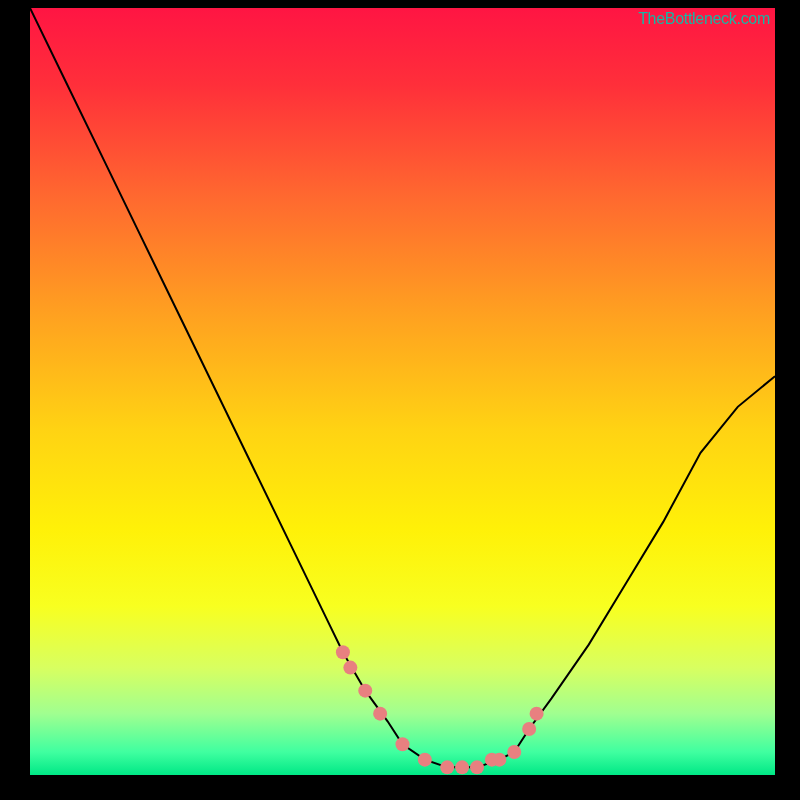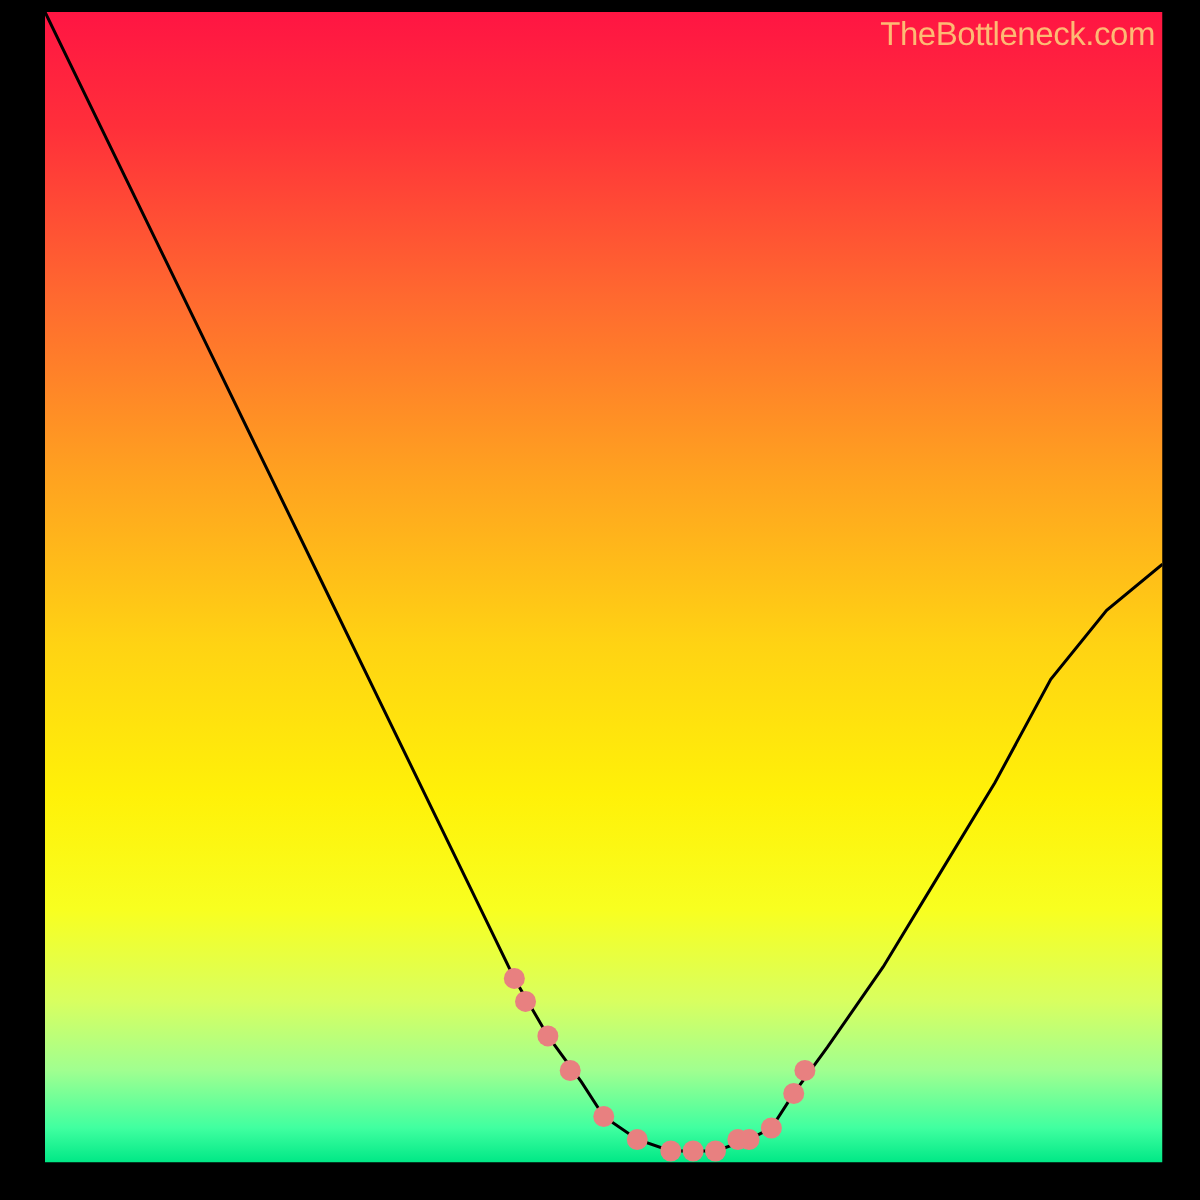--- a/index.html
+++ b/index.html
@@ -21,22 +21,22 @@
     position: absolute;
     left: 30px;
     top: 8px;
     width: 745px;
     height: 767px;
   }
   .watermark {
     position: absolute;
     top: 10px;
     right: 30px;
-    color: #fdba74;
-    font-size: 22px;
+    color: #14b8a6;
+    font-size: 16px;
     font-weight: 500;
     letter-spacing: -0.3px;
   }
   svg {
     position: absolute;
     left: 0;
     top: 0;
   }
 </style>
 </head>

